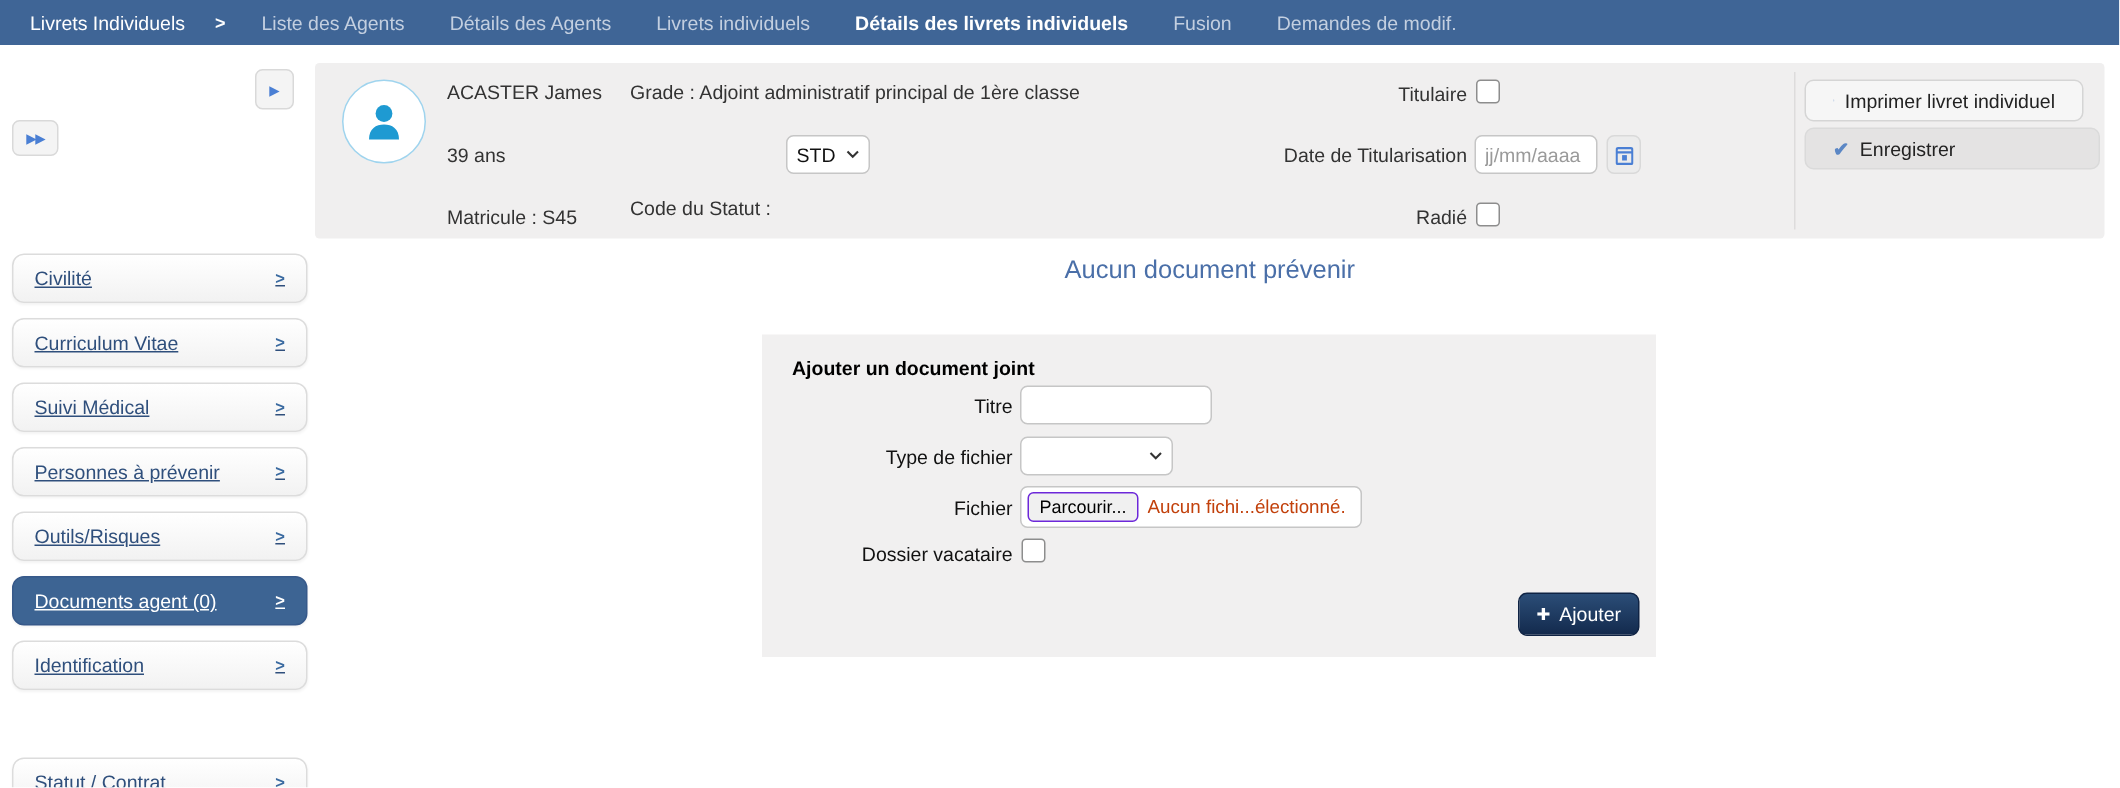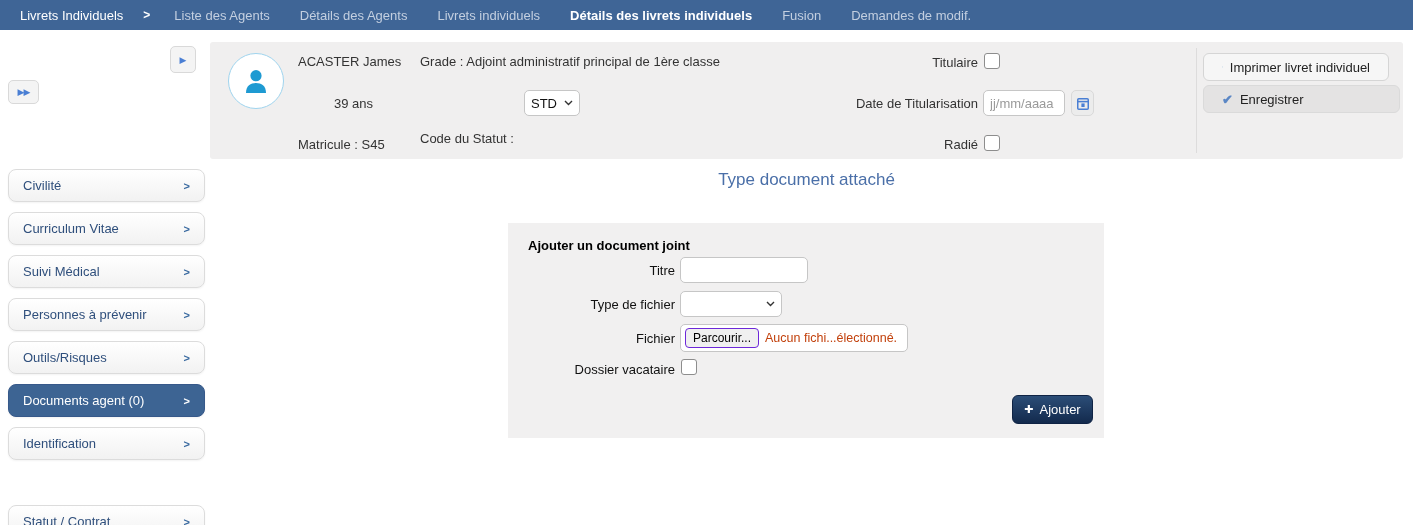--- a/index.html
+++ b/index.html
@@ -22,21 +22,21 @@
   .mini-btn { position:absolute; background:#f4f4f4; border:1px solid #d9d9d9; border-radius:5px;
               color:#4a7fd4; display:flex; align-items:center; justify-content:center;
               cursor:pointer; font-size:9px; }
   .btn-next { left:170px; top:46px; width:26px; height:27px; }
   .btn-ff   { left:8px;  top:80px; width:31px; height:24px; letter-spacing:-1px; }
 
   .menu { position:absolute; left:8px; top:169px; width:197px; }
   .menu-item { height:33px; margin-bottom:10px; background:linear-gradient(#ffffff,#f2f2f2);
                border:1px solid #dcdcdc; border-radius:8px; display:flex; align-items:center;
                justify-content:space-between; padding:0 14px; font-size:13px; color:#2f4f7c;
-               box-shadow:0 1px 2px rgba(0,0,0,0.05); cursor:pointer; }
+               box-shadow:0 1px 2px rgba(0,0,0,0.05); cursor:pointer;text-decoration:underline; }
   .menu-item .chev { color:#3a6aa0; font-size:11px; font-weight:bold; }
   .menu-item.selected { background:#3d6493; border-color:#37598a; color:#ffffff; }
   .menu-item.selected .chev { color:#ffffff; }
   .menu-item.gap { margin-top:45px; }
 
   
   .header-panel { position:absolute; left:210px; top:42px; width:1193px; height:117px;
                   background:#f0efef; border-radius:3px; font-size:13px; color:#333; }
   .avatar { position:absolute; left:18px; top:11px; width:56px; height:56px; border-radius:50%;
             background:#fff; border:1px solid #9fd4ee; display:flex; align-items:center; justify-content:center; }
@@ -153,21 +153,21 @@
 
   <section class="header-panel">
     <div class="avatar">
       <svg width="32" height="32" viewBox="0 0 24 24">
         <circle cx="12" cy="8" r="4.2" fill="#1e9ad2"></circle>
         <path d="M4.5 21 C4.5 15.5 8 13.5 12 13.5 C16 13.5 19.5 15.5 19.5 21 Z" fill="#1e9ad2"></path>
       </svg>
     </div>
 
     <span class="hp-text" style="left:88px; top:12px;">ACASTER James</span>
-    <span class="hp-text" style="left:88px; top:54px;margin-left:36px;">39 ans</span>
+    <span class="hp-text" style="left:88px; top:54px;">39 ans</span>
     <span class="hp-text" style="left:88px; top:95px;">Matricule : S45</span>
     <span class="hp-text" style="left:210px; top:12px;">Grade : Adjoint administratif principal de 1ère classe</span>
     <span class="hp-text" style="left:210px; top:54px;margin-top:35px;">Code du Statut :</span>
 
     <div class="select-box" style="position:absolute; left:314px; top:48px; width:56px;">
       <span>STD</span>
       <svg width="9" height="6" viewBox="0 0 9 6">
           <path d="M1 1 L4.5 4.5 L8 1" fill="none" stroke="#333" stroke-width="1.4"></path>
         </svg>
     </div>
@@ -198,21 +198,21 @@
         </svg>
         <span>Imprimer livret individuel</span>
       </button>
       <button class="act-btn save">
         <span class="chk-ico">✔</span>
         <span>Enregistrer</span>
       </button>
     </div>
   </section>
 
-  <div class="empty-msg">Type document attaché</div>
+  <div class="empty-msg">Aucun document prévenir</div>
 
   <section class="form-panel">
     <div class="form-title">Ajouter un document joint</div>
 
     <span class="f-label" style="top:40px;">Titre</span>
     <input class="text-input" type="text" style="">
 
     <span class="f-label" style="top:74px;">Type de fichier</span>
     <div class="select-box type-select">
       <span></span>

